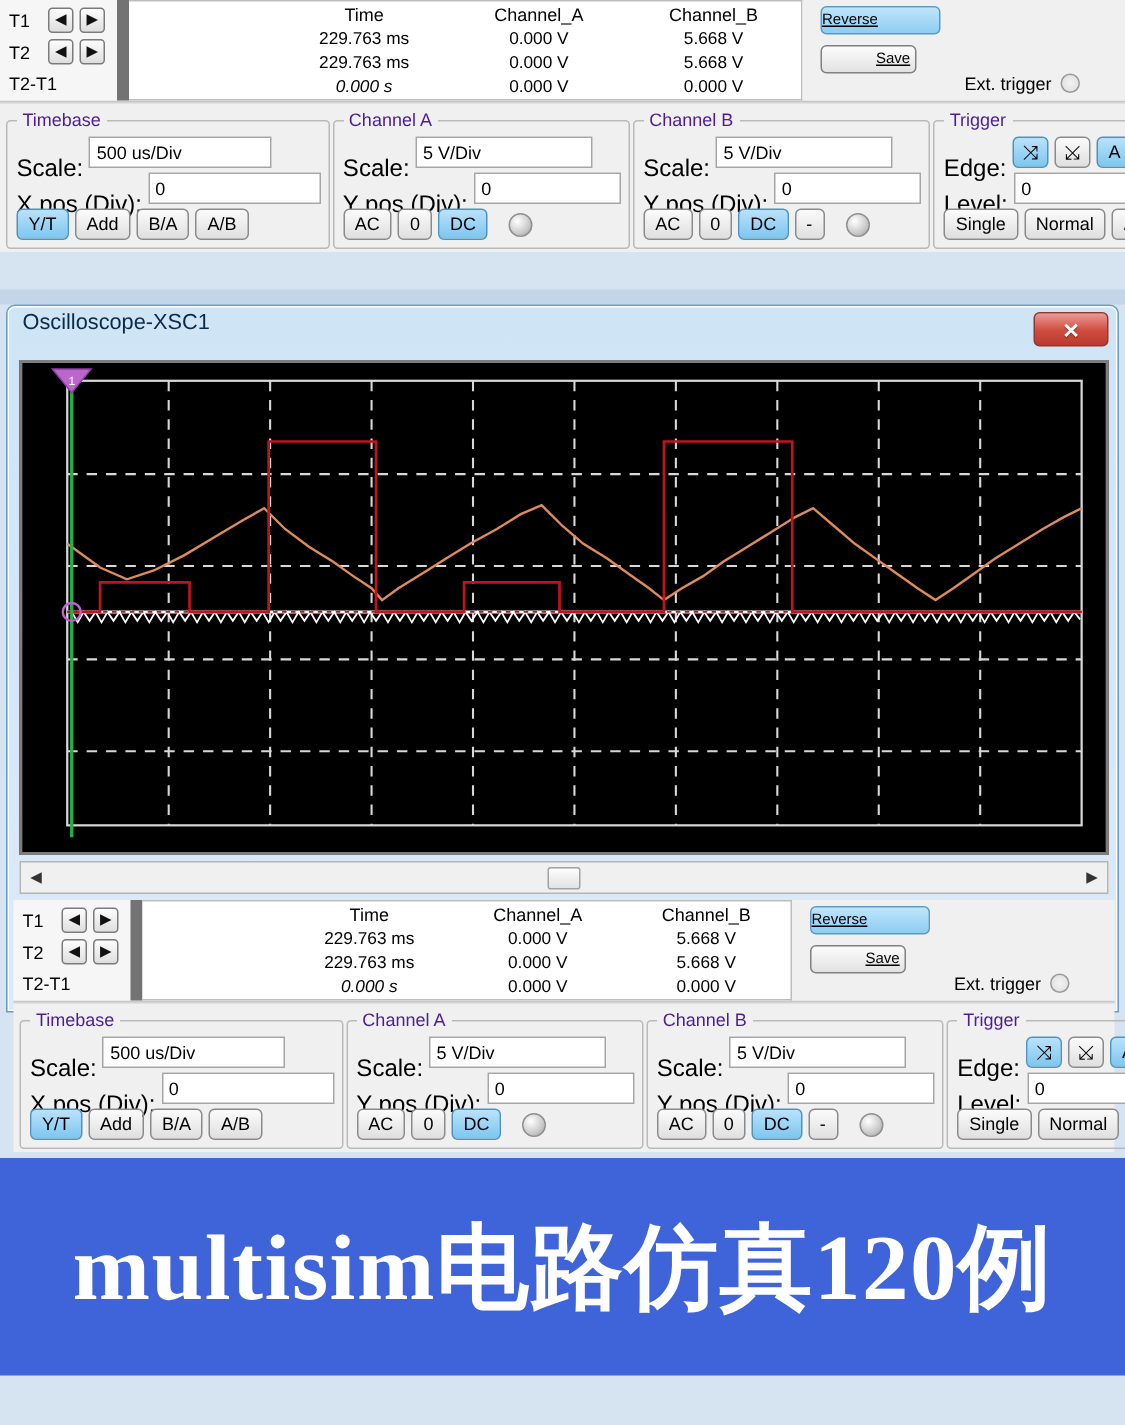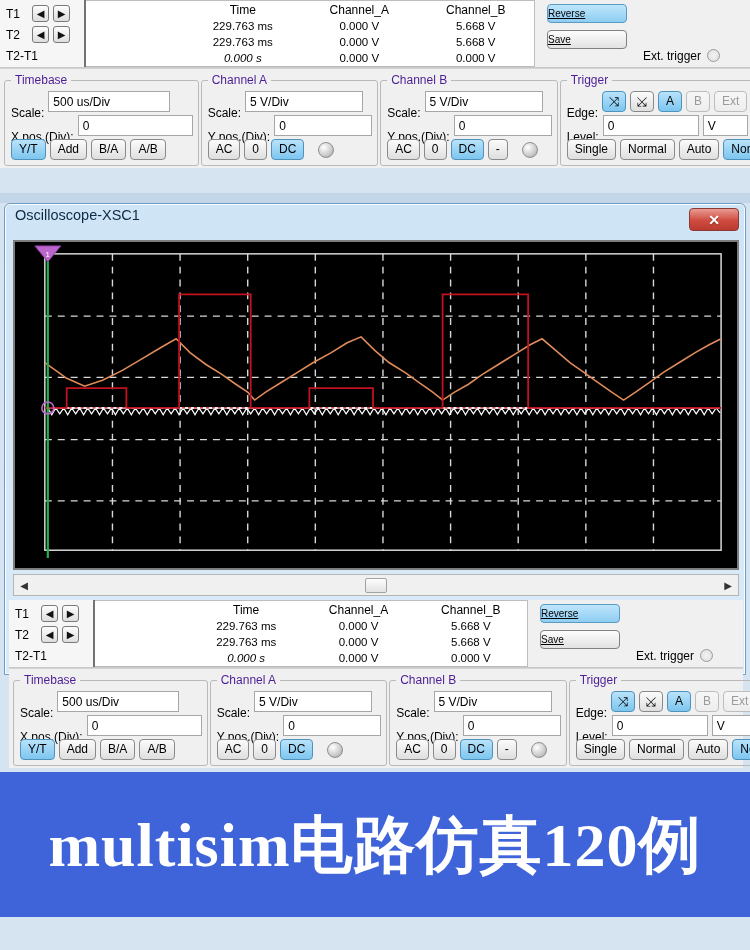--- a/index.html
+++ b/index.html
@@ -12,21 +12,21 @@
   }
   .page { position:relative; width:750px; height:950px; }
   .measure-bar {
     display:flex; align-items:stretch;
     background:#f0f0f0;
     height:68px;
     border-bottom:1px solid #c8c8c8;
   }
   .tbox {
     width:86px; background:#f6f6f6;
-    border-right:2px solid #737373;
+    border-right:8px solid #737373;
     padding:3px 4px 0 6px;
     display:flex; flex-direction:column; justify-content:space-around;
   }
   .trow { display:flex; align-items:center; gap:4px; height:19px; }
   .trow .lbl { font-size:12px; width:22px; }
   .arrbtn {
     width:17px; height:17px; border:1px solid #7a7a7a; border-radius:3px;
     background:linear-gradient(#fdfdfd,#dedede);
     display:flex; align-items:center; justify-content:center;
     font-size:10px; line-height:1; cursor:pointer; color:#111;
@@ -46,41 +46,41 @@
 
   .rbox { width:215px; position:relative; padding:4px 6px 0 12px; background:#f0f0f0;}
   .btn3d {
     border:1px solid #808080; border-radius:4px;
     background:linear-gradient(#fcfcfc,#e2e2e2);
     font-size:10px; padding:3px 0; text-align:left; cursor:pointer;
     color:#000;
     text-decoration:underline;
   }
   .btn-reverse { width:80px; background:linear-gradient(#bfe5fb,#8ecdf2); border-color:#5a9bc4; }
-  .btn-save { width:80px; margin-top:7px; }
+  .btn-save { width:64px; margin-top:7px;padding-left:36px; }
   .ext-trig { position:absolute; left:108px; bottom:4px; font-size:12px; display:flex; align-items:flex-start; gap:6px;}
   .led { width:13px; height:13px; border-radius:50%; border:1px solid #9a9a9a; background:radial-gradient(#f3f3f3,#dcdcdc); }
 
   
   .ctrl-strip {
     display:flex; height:100px; background:#f0f0f0;
     border-top:1px solid #d4d4d4;
     padding:4px 2px 2px 4px; gap:2px;
   }
   fieldset.grp {
     border:1px solid #b9b9b9; border-radius:3px;
     margin:0; padding:2px 5px 4px 6px; position:relative; background:transparent;
   }
   fieldset.grp > legend { font-size:12px; padding:0 4px; color:#4c1d95; }
   .g-time { width:182px; }
   .g-cha  { width:178px; }
   .g-chb  { width:178px; }
   .g-trig { flex:1; }
   .row { display:flex; align-items:center; height:24px; gap:4px; }
-  .row .lb { font-size:12px; white-space:nowrap;margin-top:24px; }
+  .row .lb { font-size:16px; white-space:nowrap;margin-top:24px; }
   .fld {
     background:#fff; border:1px solid #a6a6a6; height:21px;
     font-size:12px; padding:1px 4px; line-height:19px; color:#000;
     overflow:hidden; white-space:nowrap;
   }
   .fld-scale  { width:122px; }
   .fld-xpos   { width:115px; }
   .fld-a-scale{ width:118px; }
   .fld-a-ypos { width:98px; }
   .fld-lvl    { width:96px; }

